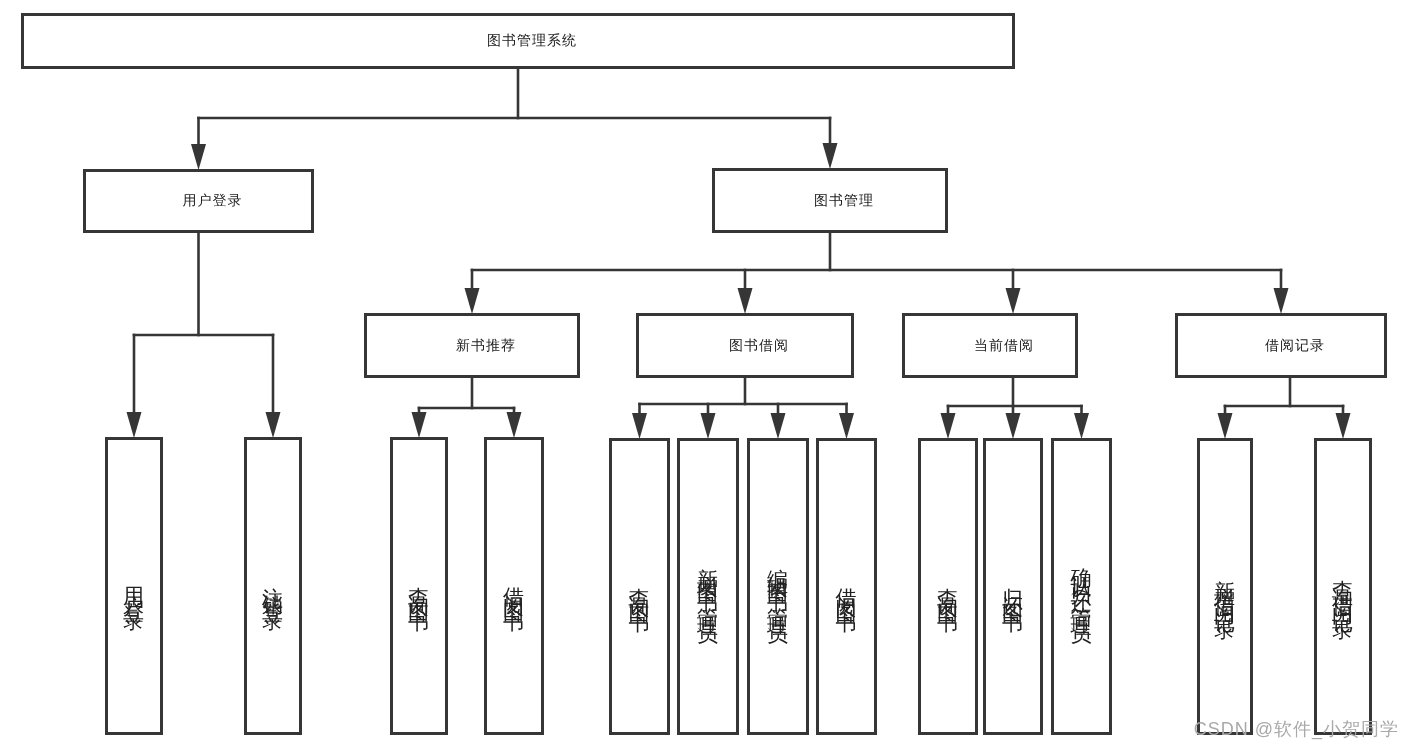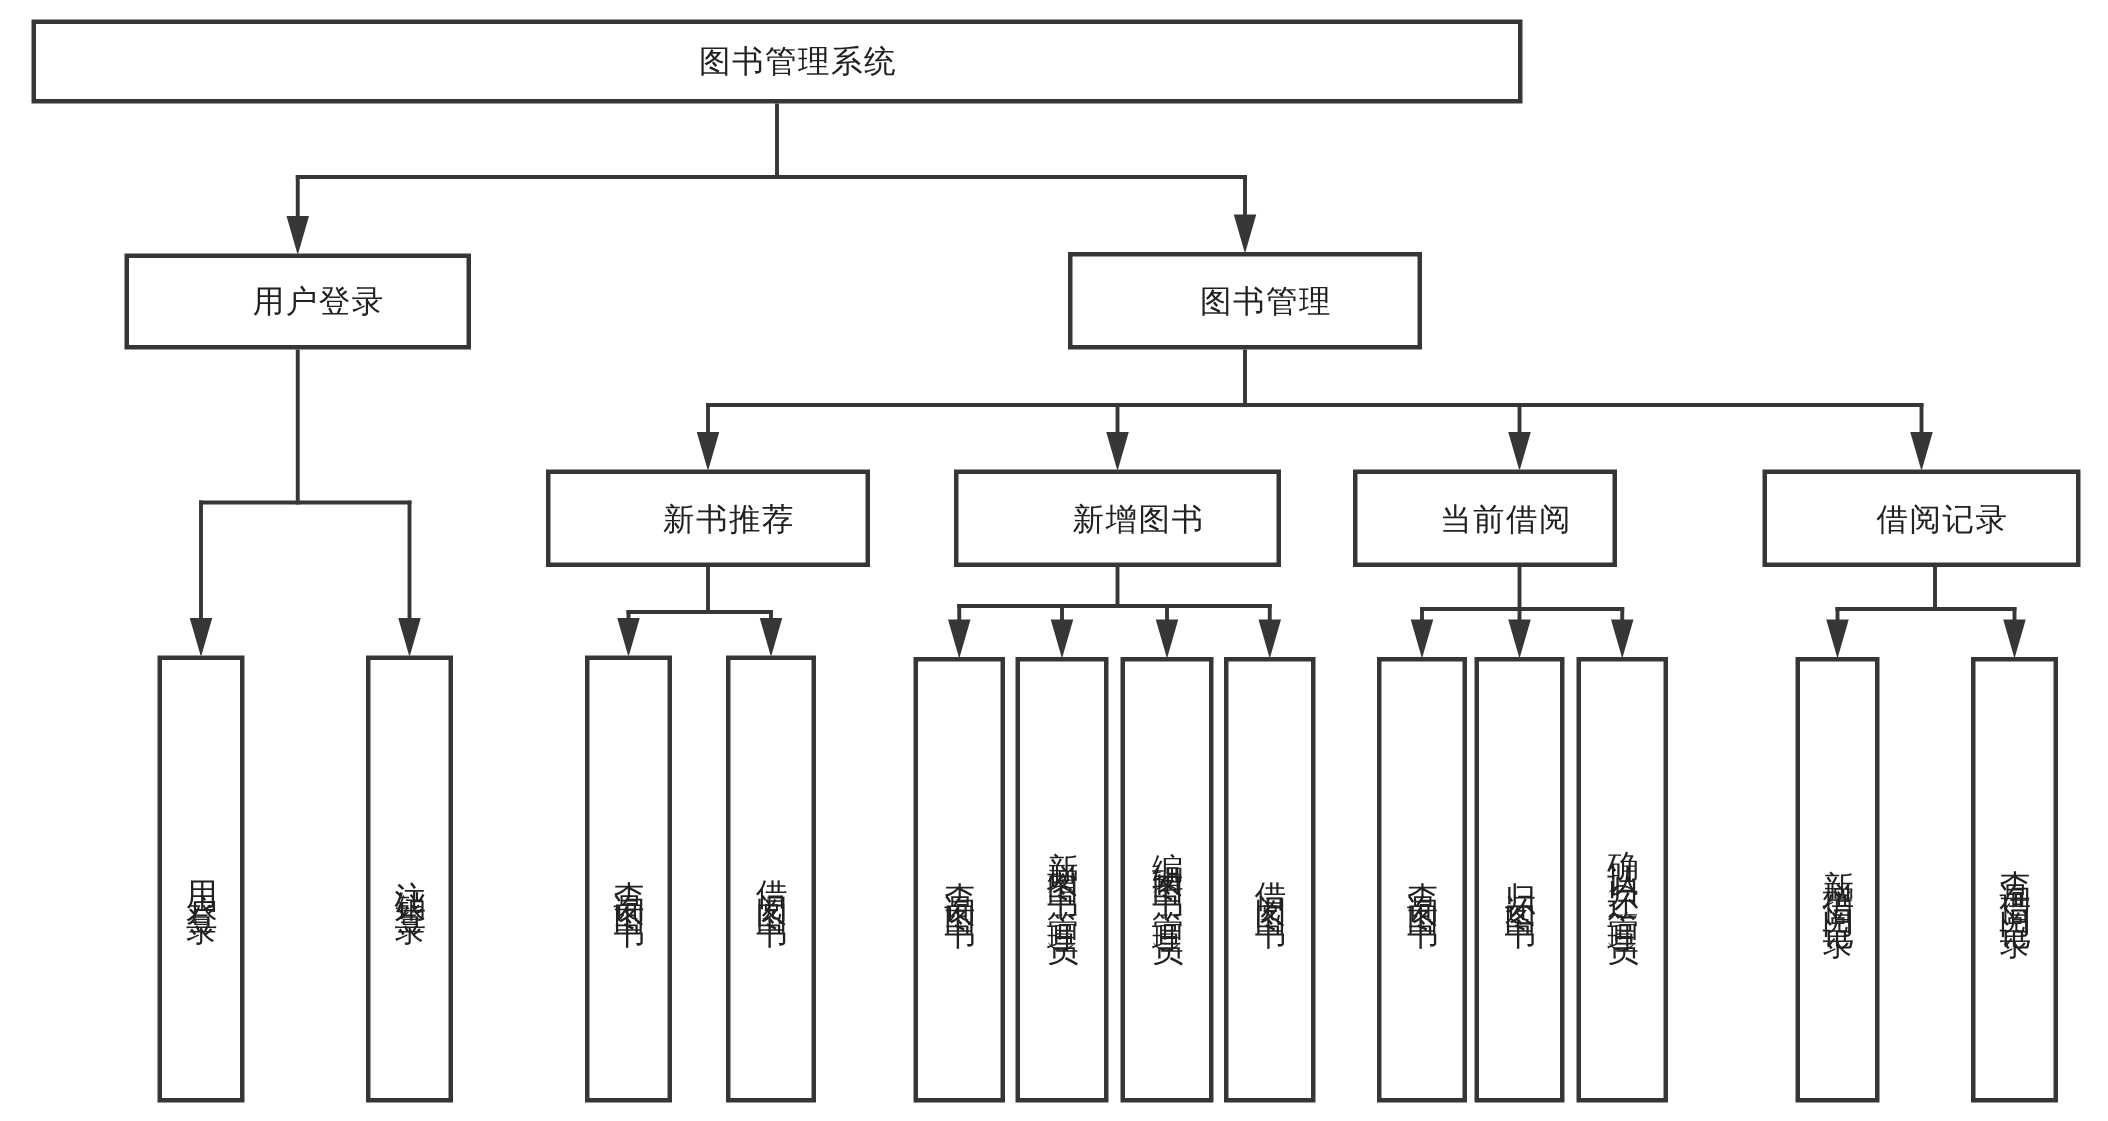--- a/index.html
+++ b/index.html
@@ -25,21 +25,21 @@
     box-sizing:border-box;
     border:3px solid var(--line);
     background:#fff;
     color:var(--text);
     display:flex;
     align-items:center;
     justify-content:center;
     text-align:center;
   }
   .node.h{
-    font-size:21px;
+    font-size:14px;
     letter-spacing:1px;
     white-space:nowrap;
     padding-left:28px;
   }
   .node.v{
     writing-mode:vertical-rl;
     text-orientation:mixed;
     font-size:21px;
     letter-spacing:8px;
     line-height:1;
@@ -110,30 +110,31 @@
       <line x1="1225" y1="406" x2="1225" y2="417" stroke="#363636" stroke-width="2.6" stroke-linecap="square"></line>
       <polygon points="1217.5,413 1232.5,413 1225,439" fill="#363636"></polygon>
       <line x1="1343" y1="406" x2="1343" y2="417" stroke="#363636" stroke-width="2.6" stroke-linecap="square"></line>
       <polygon points="1335.5,413 1350.5,413 1343,439" fill="#363636"></polygon>
     </svg>
   <div id="nodes">
       <div class="node h" style="left: 21px; top: 13px; width: 994px; height: 56px;">图书管理系统</div>
       <div class="node h" style="left: 83px; top: 169px; width: 231px; height: 64px;">用户登录</div>
       <div class="node h" style="left: 712px; top: 168px; width: 236px; height: 65px; font-family: Liberation Mono, monospace;">图书管理</div>
       <div class="node h" style="left: 364px; top: 313px; width: 216px; height: 65px; font-family: Liberation Mono, monospace;">新书推荐</div>
-      <div class="node h" style="left: 636px; top: 313px; width: 218px; height: 65px;">新增图书</div>
+      <div class="node h" style="left: 636px; top: 313px; width: 218px; height: 65px;">图书借阅</div>
       <div class="node h" style="left: 902px; top: 313px; width: 176px; height: 65px;">当前借阅</div>
       <div class="node h" style="left: 1175px; top: 313px; width: 212px; height: 65px;">借阅记录</div>
       <div class="node v" style="left: 105px; top: 437px; width: 58px; height: 298px;">用户登录</div>
       <div class="node v" style="left: 244px; top: 437px; width: 58px; height: 298px;">注销登录</div>
       <div class="node v" style="left: 390px; top: 437px; width: 58px; height: 298px;">查询图书</div>
       <div class="node v" style="left: 484px; top: 437px; width: 60px; height: 298px;">借阅图书</div>
       <div class="node v" style="left: 609px; top: 438px; width: 61px; height: 297px;">查询图书</div>
       <div class="node v" style="left: 677px; top: 438px; width: 62px; height: 297px;">新增图书（管理员）</div>
       <div class="node v" style="left: 747px; top: 438px; width: 62px; height: 297px;">编辑图书（管理员）</div>
       <div class="node v" style="left: 816px; top: 438px; width: 61px; height: 297px;">借阅图书</div>
       <div class="node v" style="left: 918px; top: 438px; width: 60px; height: 297px;">查询图书</div>
       <div class="node v" style="left: 983px; top: 438px; width: 60px; height: 297px;">归还图书</div>
       <div class="node v" style="left: 1051px; top: 438px; width: 61px; height: 297px;">确认归还（管理员）</div>
       <div class="node v" style="left: 1197px; top: 438px; width: 56px; height: 297px;">新增借阅记录</div>
       <div class="node v" style="left: 1314px; top: 438px; width: 58px; height: 297px;">查询借阅记录</div>
     </div>
+  <div class="watermark">CSDN @软件_小贺同学</div>
 </div>
 
 </body></html>

